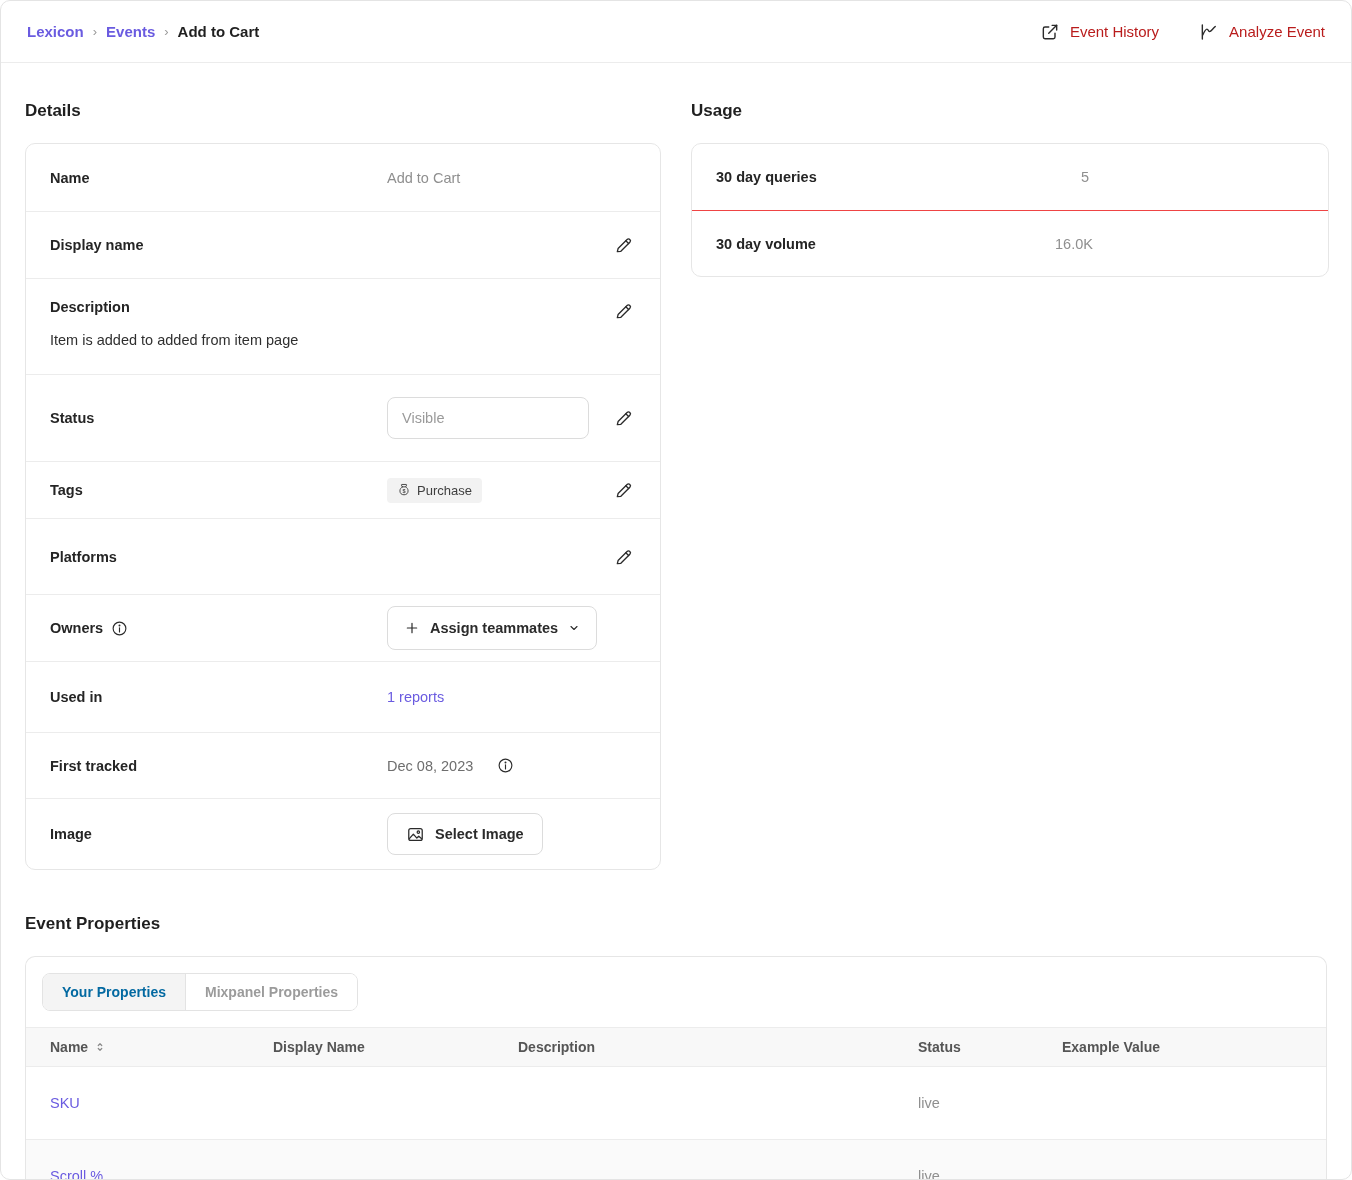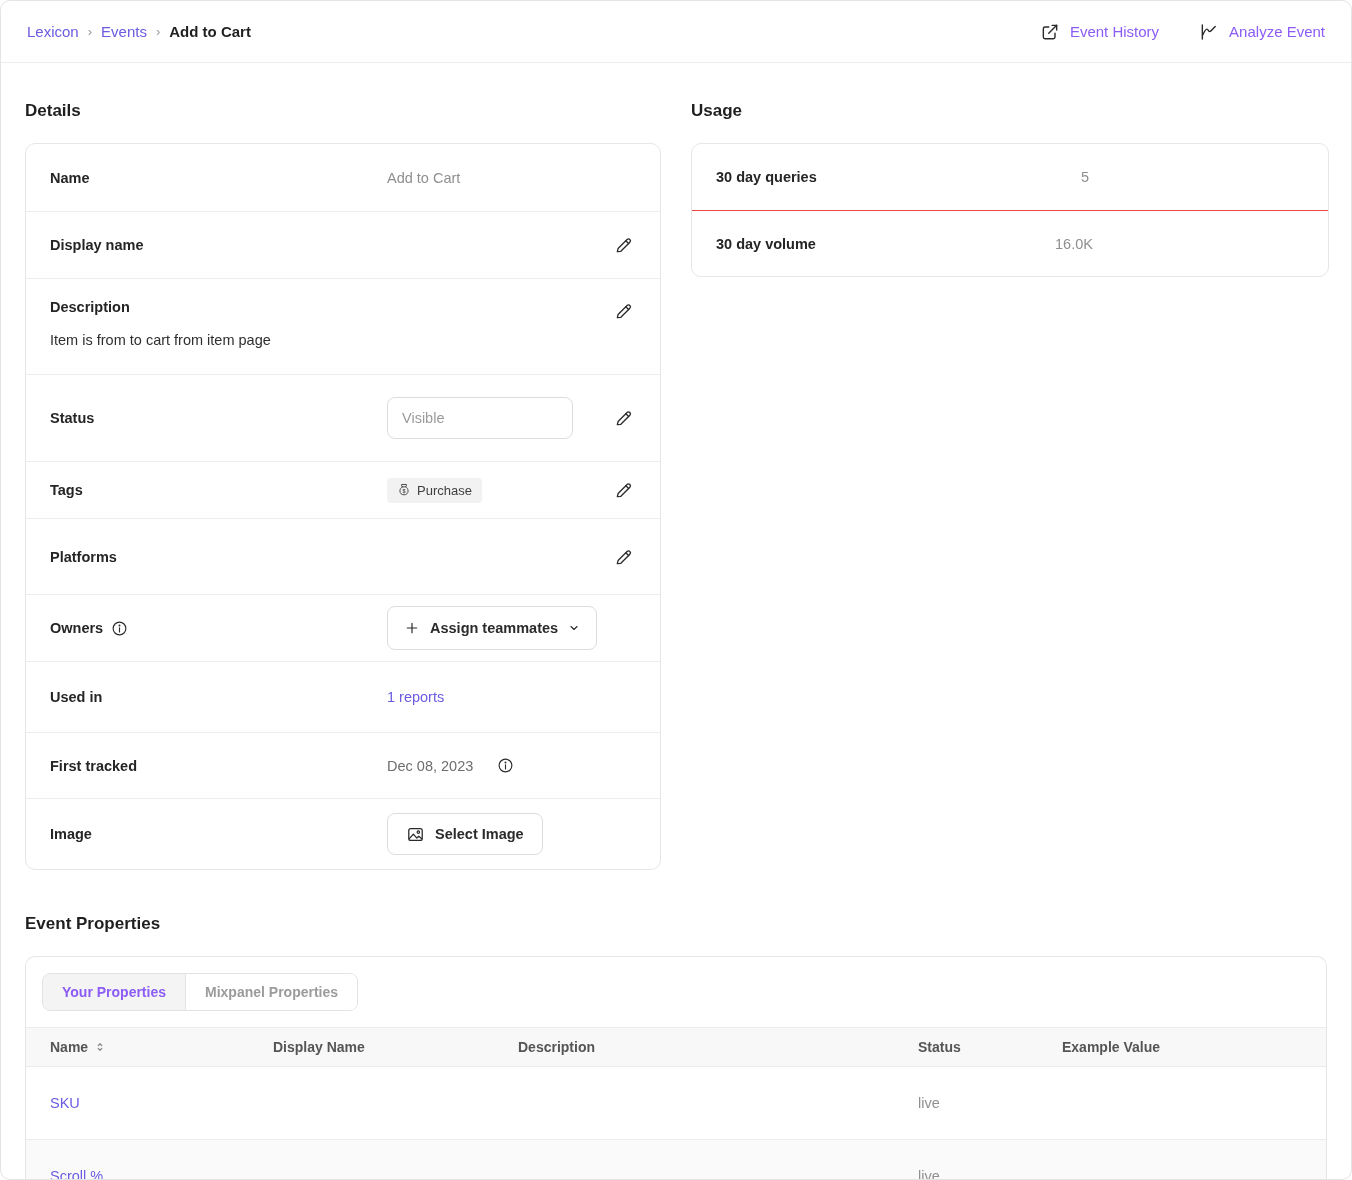--- a/index.html
+++ b/index.html
@@ -17,28 +17,28 @@
     background:#fff;
   }
   
   .topbar {
     height:62px;
     display:flex; align-items:center; justify-content:space-between;
     padding:0 26px;
     border-bottom:1px solid #ececec;
   }
   .breadcrumb { display:flex; align-items:center; gap:9px; font-size:15px; }
-  .crumb-link { color:var(--accent,#6a5be0); text-decoration:none; cursor:pointer; }
+  .crumb-link { color:var(--accent,#6a5be0); text-decoration:none; cursor:pointer;font-weight:bold; }
   .crumb-sep { color:#9a9a9a; font-size:13px; }
   .crumb-current { color:#1f1f1f; font-weight:700; }
   .top-actions { display:flex; align-items:center; gap:40px; }
   .action-btn {
     display:flex; align-items:center; gap:10px;
     background:none; border:none; cursor:pointer;
-    font-family:inherit; font-size:15px; color:#8b5cf6; font-weight:500;text-align:right;
+    font-family:inherit; font-size:15px; color:#b91c1c; font-weight:500;text-align:right;
   }
   .action-btn svg { width:20px; height:20px; stroke:#2b2b2b; }
 
   
   .content { padding:20px 24px 0 24px; }
   .columns { display:grid; grid-template-columns:636px 638px; gap:30px; align-items:start; }
   h2.section-title { font-size:17px; font-weight:700; color:#1f1f1f; margin:18px 0 22px 0; }
 
   .card {
     border:1px solid #e6e6e6;
@@ -74,21 +74,21 @@
   .row-platforms { min-height:76px; }
   .row-used { min-height:71px; }
   .row-first { min-height:66px; }
   .row-image { min-height:71px; }
 
   .row-desc { display:block; padding:20px 24px 26px 24px; border-top:1px solid #ececec; }
   .row-desc .desc-head { display:flex; align-items:flex-start; }
   .row-desc .desc-text { margin-top:9px; font-size:14.5px; color:#2f2f2f; }
 
   .status-input {
-    width:186px; height:42px;
+    width:202px; height:42px;
     border:1px solid #dcdcdc; border-radius:8px;
     padding:0 14px;
     font-family:inherit; font-size:14.5px; color:#9a9a9a;
     background:#fff;
   }
   .tag-badge {
     display:inline-flex; align-items:center; gap:6px;
     background:#f2f2f2; border-radius:4px;
     padding:5px 10px;
     font-size:13px; color:#3f3f3f;
@@ -121,21 +121,21 @@
   .tabs {
     display:inline-flex;
     border:1px solid #e3e3e3; border-radius:8px;
     overflow:hidden;
   }
   .tab {
     padding:10px 19px;
     font-family:inherit; font-size:14px; font-weight:600;
     background:#fff; border:none; cursor:pointer; color:#9b9b9b;
   }
-  .tab.active { background:#f4f4f4; color:#8b5cf6; }
+  .tab.active { background:#f4f4f4; color:#0369a1; }
   .tab + .tab { border-left:1px solid #e3e3e3; }
 
   table.props-table { width:100%; border-collapse:collapse; table-layout:fixed; }
   .props-table thead th {
     background:#f8f8f8;
     border-top:1px solid #ececec; border-bottom:1px solid #ececec;
     font-size:14px; font-weight:600; color:#555;
     text-align:left; padding:11px 0;
   }
   .props-table thead th:first-child { padding-left:24px; }
@@ -214,21 +214,21 @@
               <span class="row-label">Description</span>
               <button class="edit-btn">
                 <span class="icon">
                   <svg viewBox="0 0 24 24" fill="none" stroke-width="1.6" stroke-linecap="round" stroke-linejoin="round">
                     <path d="M4 20l.9-3.7L15.7 5.5a2.3 2.3 0 0 1 3.3 3.3L8.2 19.6 4 20z"></path>
                       <path d="M14.2 7l3.3 3.3"></path>
                   </svg>
                 </span>
               </button>
             </div>
-            <div class="desc-text">Item is from to cart from item page</div>
+            <div class="desc-text">Item is added to added from item page</div>
           </div>
 
           <div class="detail-row row-status">
             <span class="row-label">Status</span>
             <input class="status-input" readonly="" value="Visible" style="">
             <button class="edit-btn">
               <span class="icon">
                 <svg viewBox="0 0 24 24" fill="none" stroke-width="1.6" stroke-linecap="round" stroke-linejoin="round">
                   <path d="M4 20l.9-3.7L15.7 5.5a2.3 2.3 0 0 1 3.3 3.3L8.2 19.6 4 20z"></path>
                     <path d="M14.2 7l3.3 3.3"></path>

